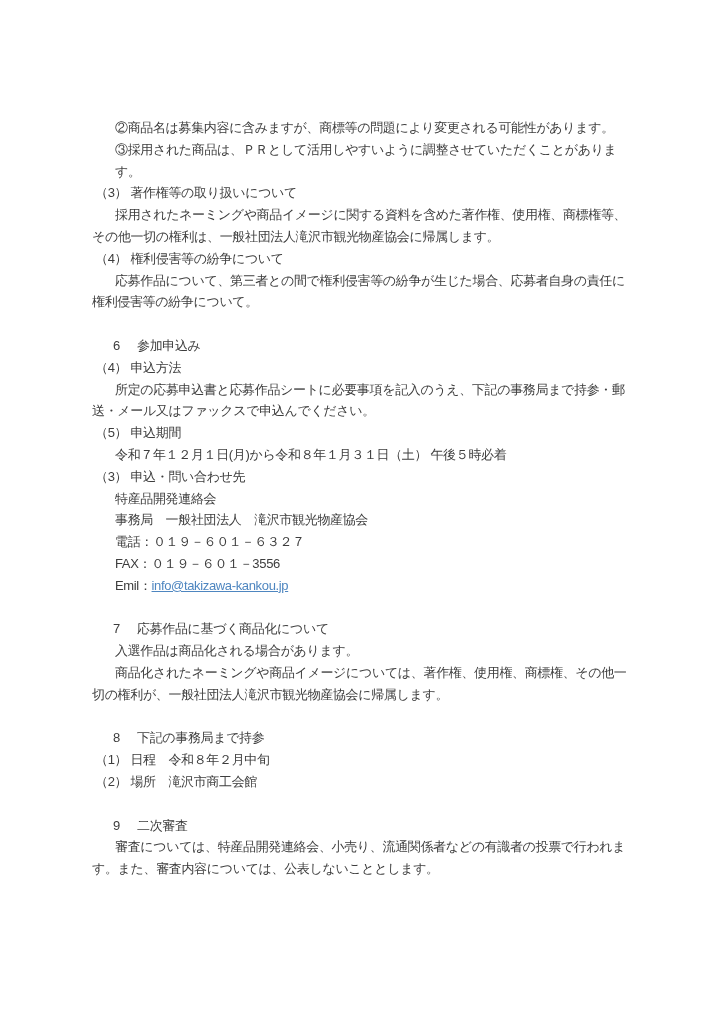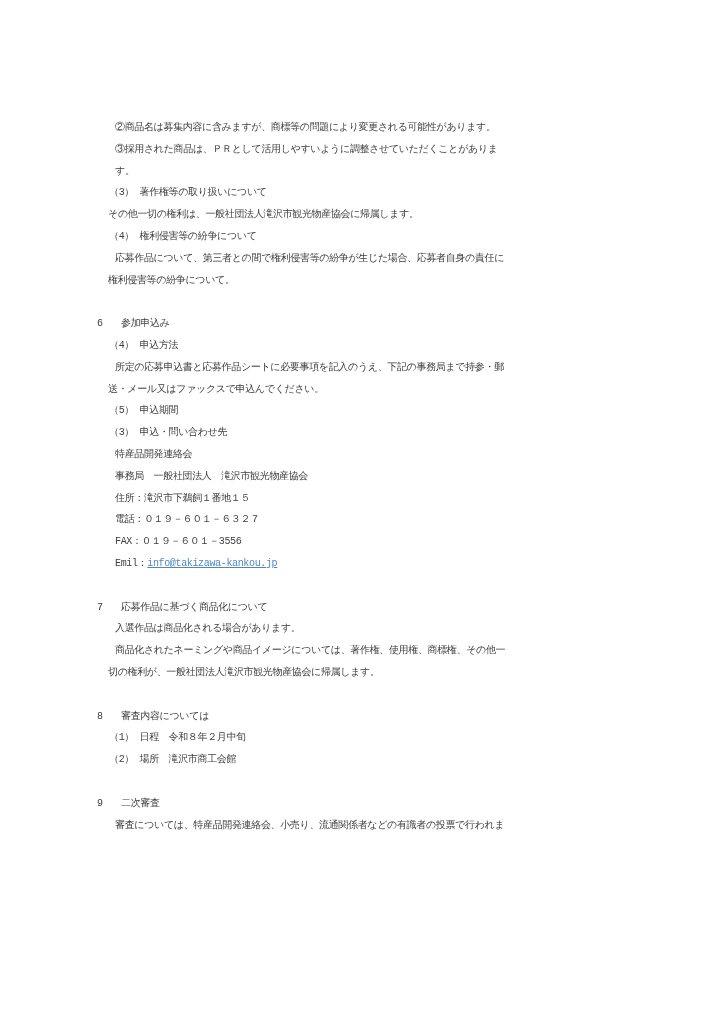--- a/index.html
+++ b/index.html
@@ -12,34 +12,34 @@
     width: 720px;
     height: 1024px;
     background: var(--bg);
     overflow: hidden;
   }
   .page {
     box-sizing: border-box;
     width: 720px;
     height: 1024px;
     padding: 117px 76px 0 92px;
-    font-family: Liberation Mono, monospace;
-    font-size: 10px;
+    font-family: Liberation Sans, sans-serif;
+    font-size: 13px;
     letter-spacing: -0.35px;
     color: var(--text);
   }
   .line {
     height: 21.8px;
     line-height: 21.8px;
     white-space: pre;
   }
   
-  .ind-0 { margin-left: 16px; }      
-  .ind-p { margin-left: 17px; }    
-  .ind-h { margin-left: 5px; }   
+  .ind-0 { margin-left: 0; }      
+  .ind-p { margin-left: 3px; }    
+  .ind-h { margin-left: 21px; }   
   .ind-t { margin-left: 23px; }   
   .section + .section { margin-top: 21.8px; } 
   .sec-num {
     display: inline-block;
     min-width: 7px;
     margin-right: 17px;
   }
   .email-link {
     color: var(--link);
     text-decoration: underline;
@@ -50,52 +50,54 @@
 </head>
 <body>
 
 <div class="page">
 
   <div class="section">
     <div class="line ind-t">②商品名は募集内容に含みますが、商標等の問題により変更される可能性があります。</div>
     <div class="line ind-t">③採用された商品は、ＰＲとして活用しやすいように調整させていただくことがありま</div>
     <div class="line ind-t">す。</div>
     <div class="line ind-p">（3） 著作権等の取り扱いについて</div>
+    <div class="line ind-t">採用されたネーミングや商品イメージに関する資料を含めた著作権、使用権、商標権等、</div>
     <div class="line ind-0">その他一切の権利は、一般社団法人滝沢市観光物産協会に帰属します。</div>
     <div class="line ind-p">（4） 権利侵害等の紛争について</div>
     <div class="line ind-t">応募作品について、第三者との間で権利侵害等の紛争が生じた場合、応募者自身の責任に</div>
     <div class="line ind-0">権利侵害等の紛争について。</div>
   </div>
 
   <div class="section">
     <div class="line ind-h"><span class="sec-num">6</span><span>参加申込み</span></div>
     <div class="line ind-p">（4） 申込方法</div>
     <div class="line ind-t">所定の応募申込書と応募作品シートに必要事項を記入のうえ、下記の事務局まで持参・郵</div>
     <div class="line ind-0">送・メール又はファックスで申込んでください。</div>
     <div class="line ind-p">（5） 申込期間</div>
+    <div class="line ind-t">令和７年１２月１日(月)から令和８年１月３１日（土） 午後５時必着</div>
     <div class="line ind-p">（3） 申込・問い合わせ先</div>
     <div class="line ind-t">特産品開発連絡会</div>
     <div class="line ind-t">事務局　一般社団法人　滝沢市観光物産協会</div>
-    <div class="line ind-t">住所：滝沢市下鵜飼１番地１５</div>
     <div class="line ind-t">電話：０１９－６０１－６３２７</div>
     <div class="line ind-t">FAX：０１９－６０１－3556</div>
     <div class="line ind-t"><span>Emil：</span><a class="email-link">info@takizawa-kankou.jp</a></div>
   </div>
 
   <div class="section">
     <div class="line ind-h"><span class="sec-num">7</span><span>応募作品に基づく商品化について</span></div>
     <div class="line ind-t">入選作品は商品化される場合があります。</div>
     <div class="line ind-t">商品化されたネーミングや商品イメージについては、著作権、使用権、商標権、その他一</div>
     <div class="line ind-0">切の権利が、一般社団法人滝沢市観光物産協会に帰属します。</div>
   </div>
 
   <div class="section">
-    <div class="line ind-h"><span class="sec-num">8</span><span>審査内容については</span></div>
+    <div class="line ind-h"><span class="sec-num">8</span><span>下記の事務局まで持参</span></div>
     <div class="line ind-p">（1） 日程　令和８年２月中旬</div>
     <div class="line ind-p">（2） 場所　滝沢市商工会館</div>
   </div>
 
   <div class="section">
     <div class="line ind-h"><span class="sec-num">9</span><span>二次審査</span></div>
     <div class="line ind-t">審査については、特産品開発連絡会、小売り、流通関係者などの有識者の投票で行われま</div>
+    <div class="line ind-0">す。また、審査内容については、公表しないこととします。</div>
   </div>
 
 </div>
 
 </body></html>

